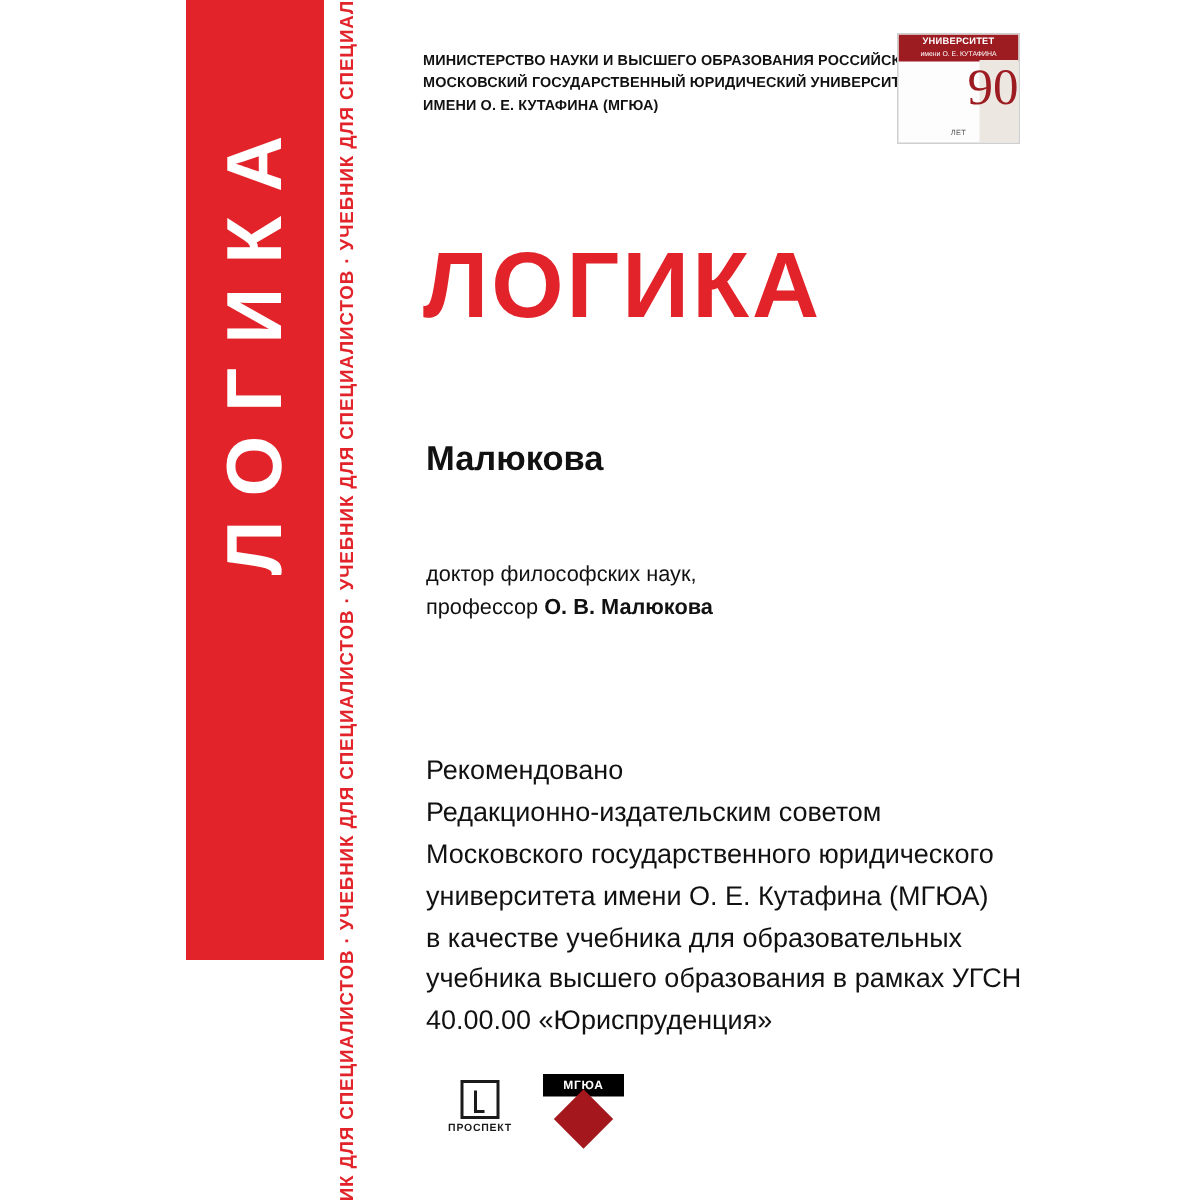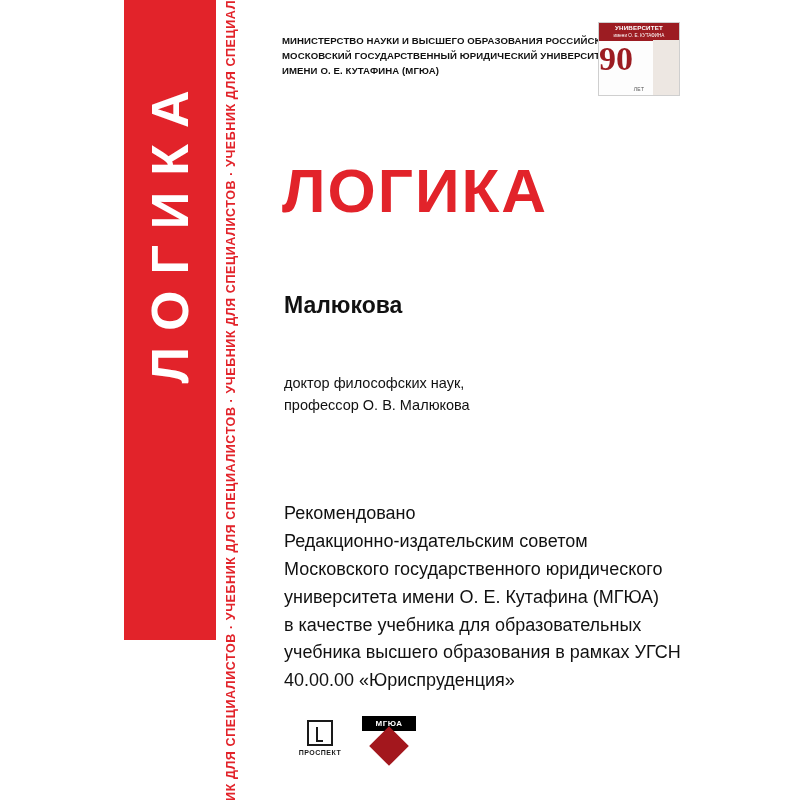--- a/index.html
+++ b/index.html
@@ -124,23 +124,23 @@
     line-height: 8px;
     padding-top: 1px;
     letter-spacing: 0.2px;
   }
   .emblem-top .l2 { font-size: 4.6px; font-weight: normal; letter-spacing: 0; }
   .emblem-num {
     position: absolute;
     left: 0;
     top: 16px;
     width: 100%;
-    text-align: left;
+    text-align: right;
     font-size: 34px;
-    font-weight: bold;
+    font-weight: normal;
     color: #9c1c22;
     font-family: "Liberation Serif", serif;
     line-height: 40px;
   }
   .emblem-sub {
     position: absolute;
     left: 0;
     bottom: 3px;
     width: 100%;
     text-align: center;
@@ -186,21 +186,21 @@
     font-size: 14.5px;
     line-height: 1.55;
   }
   .editor-role {
     font-weight: bold;
     font-style: italic;
     font-size: 15px;
     display: block;
     margin-bottom: 2px;
   }
-  .editor-name { font-weight: normal; }
+  .editor-name { font-weight: bold; }
 
   .recommend-block {
     position: absolute;
     left: 2px;
     top: 500px;
     width: 300px;
     color: #111111;
     font-size: 18px;
     line-height: 1.55;
   }

